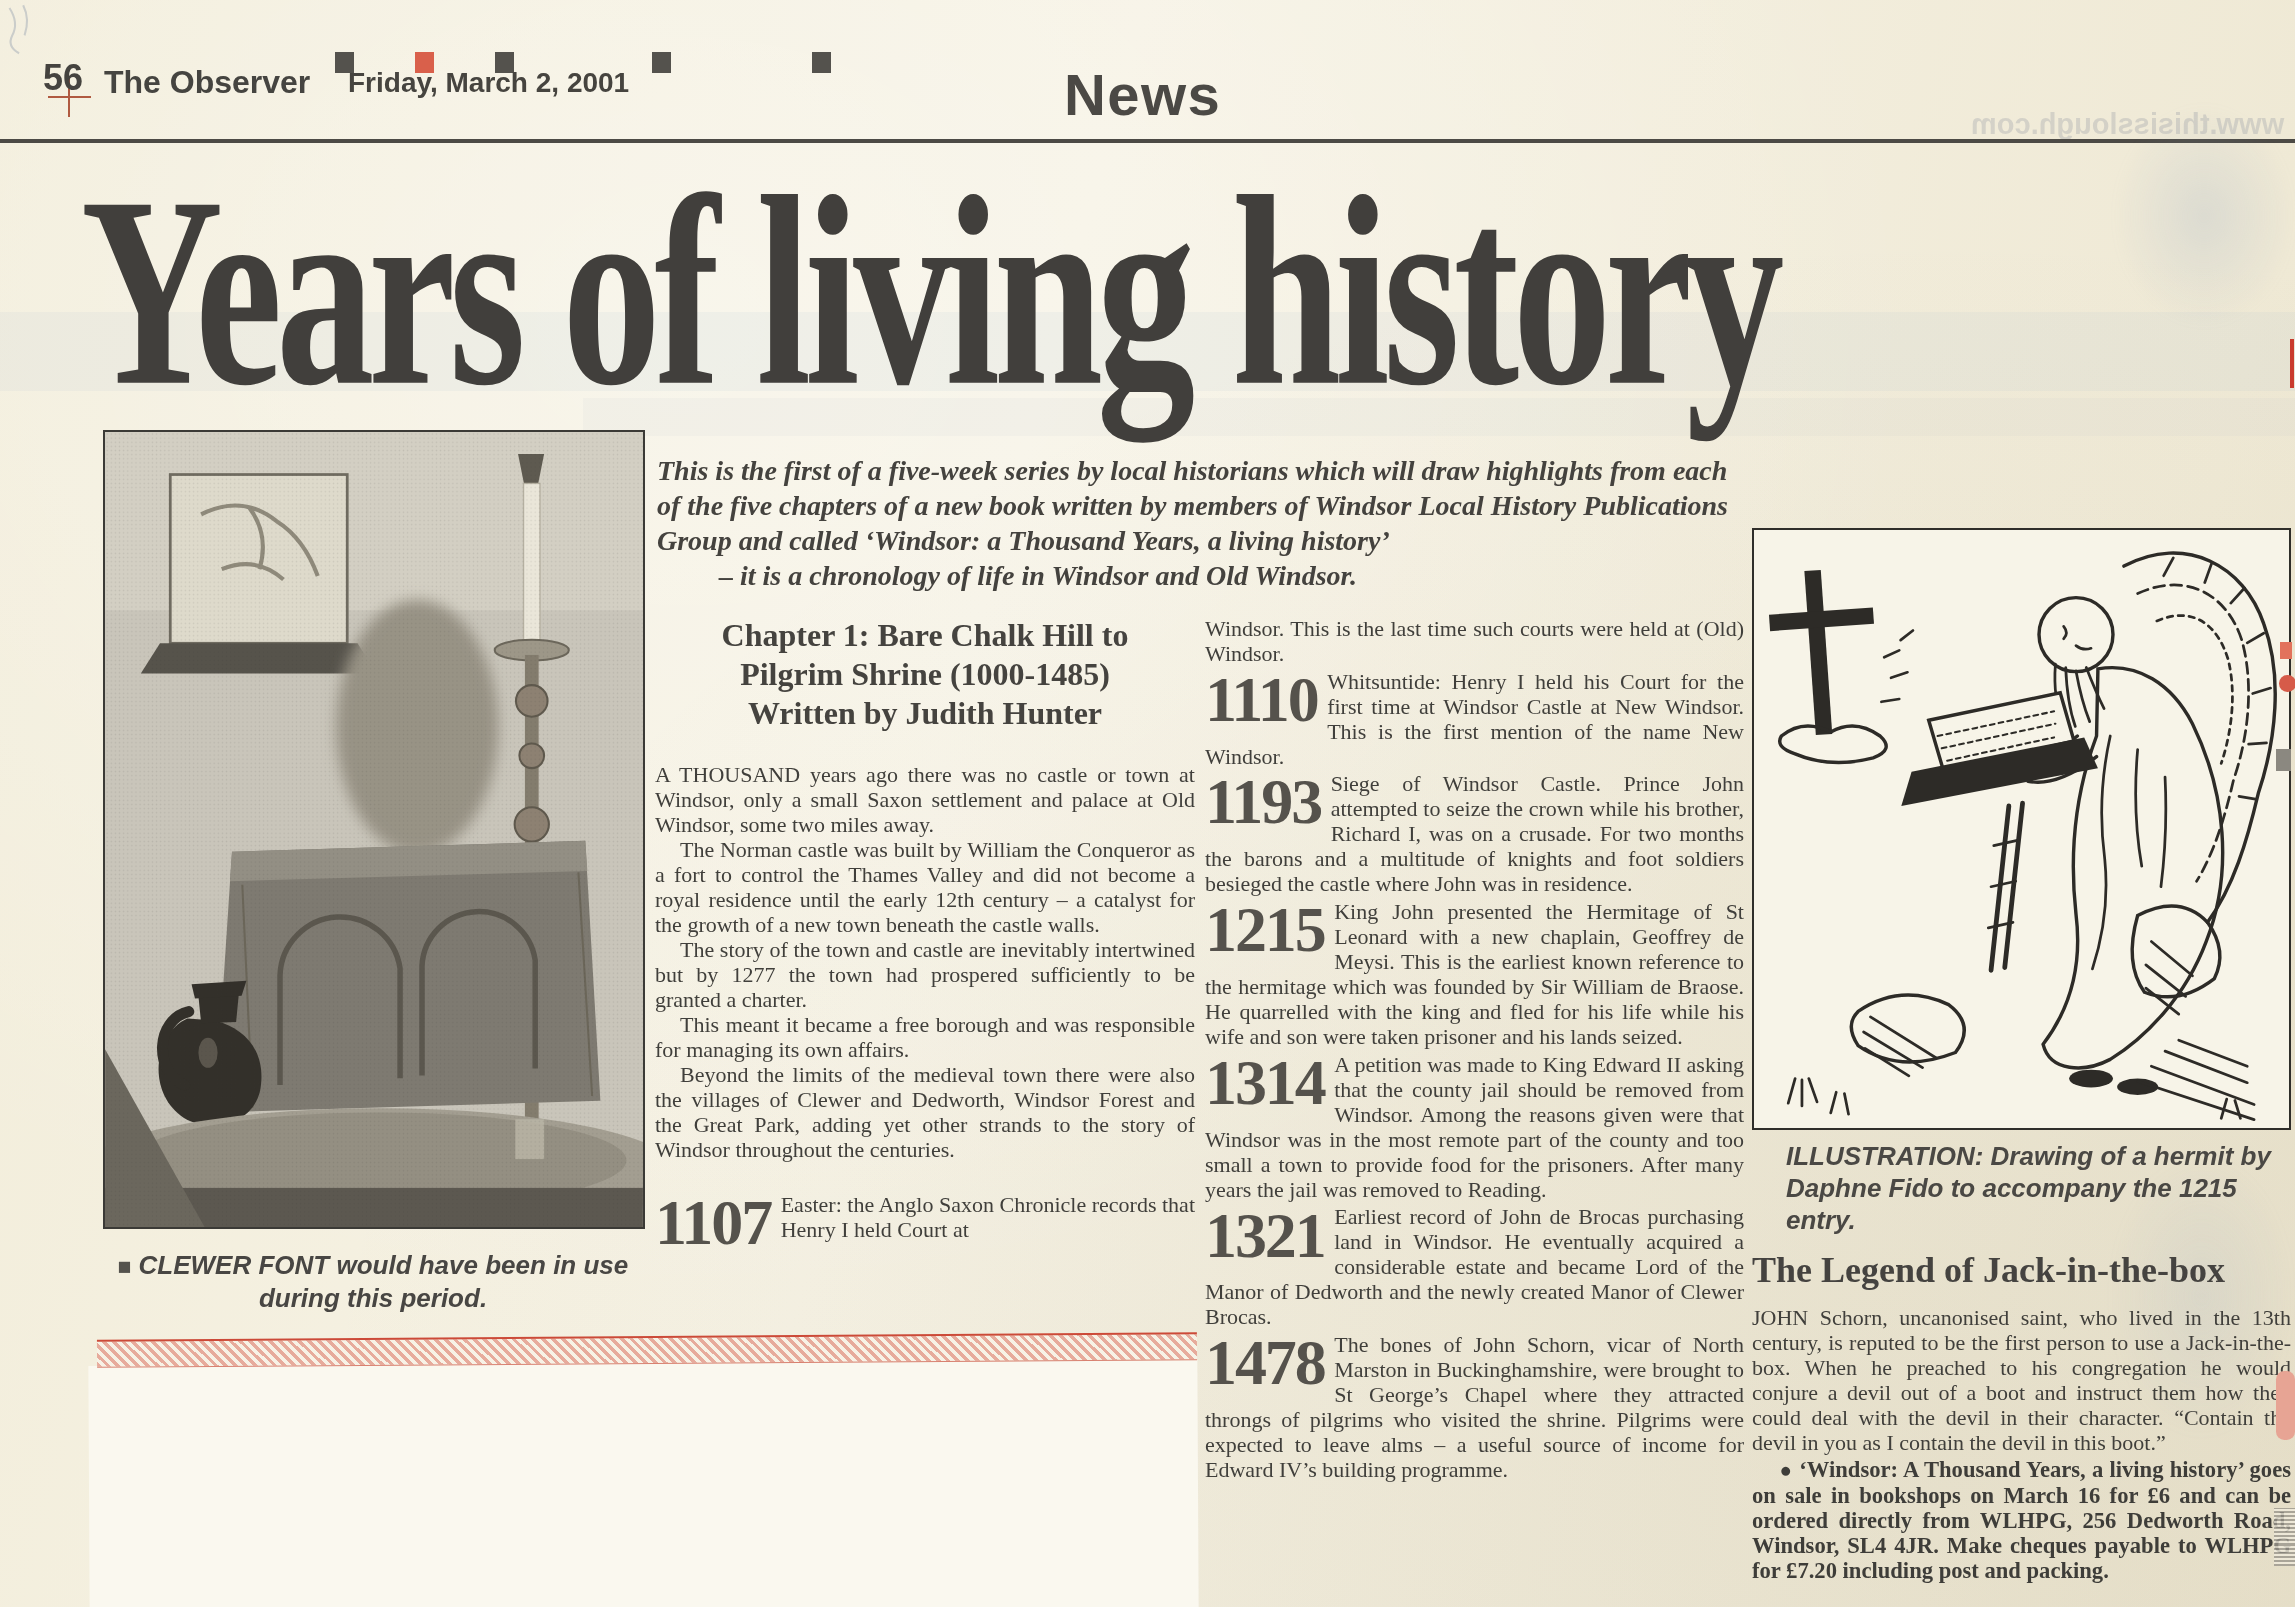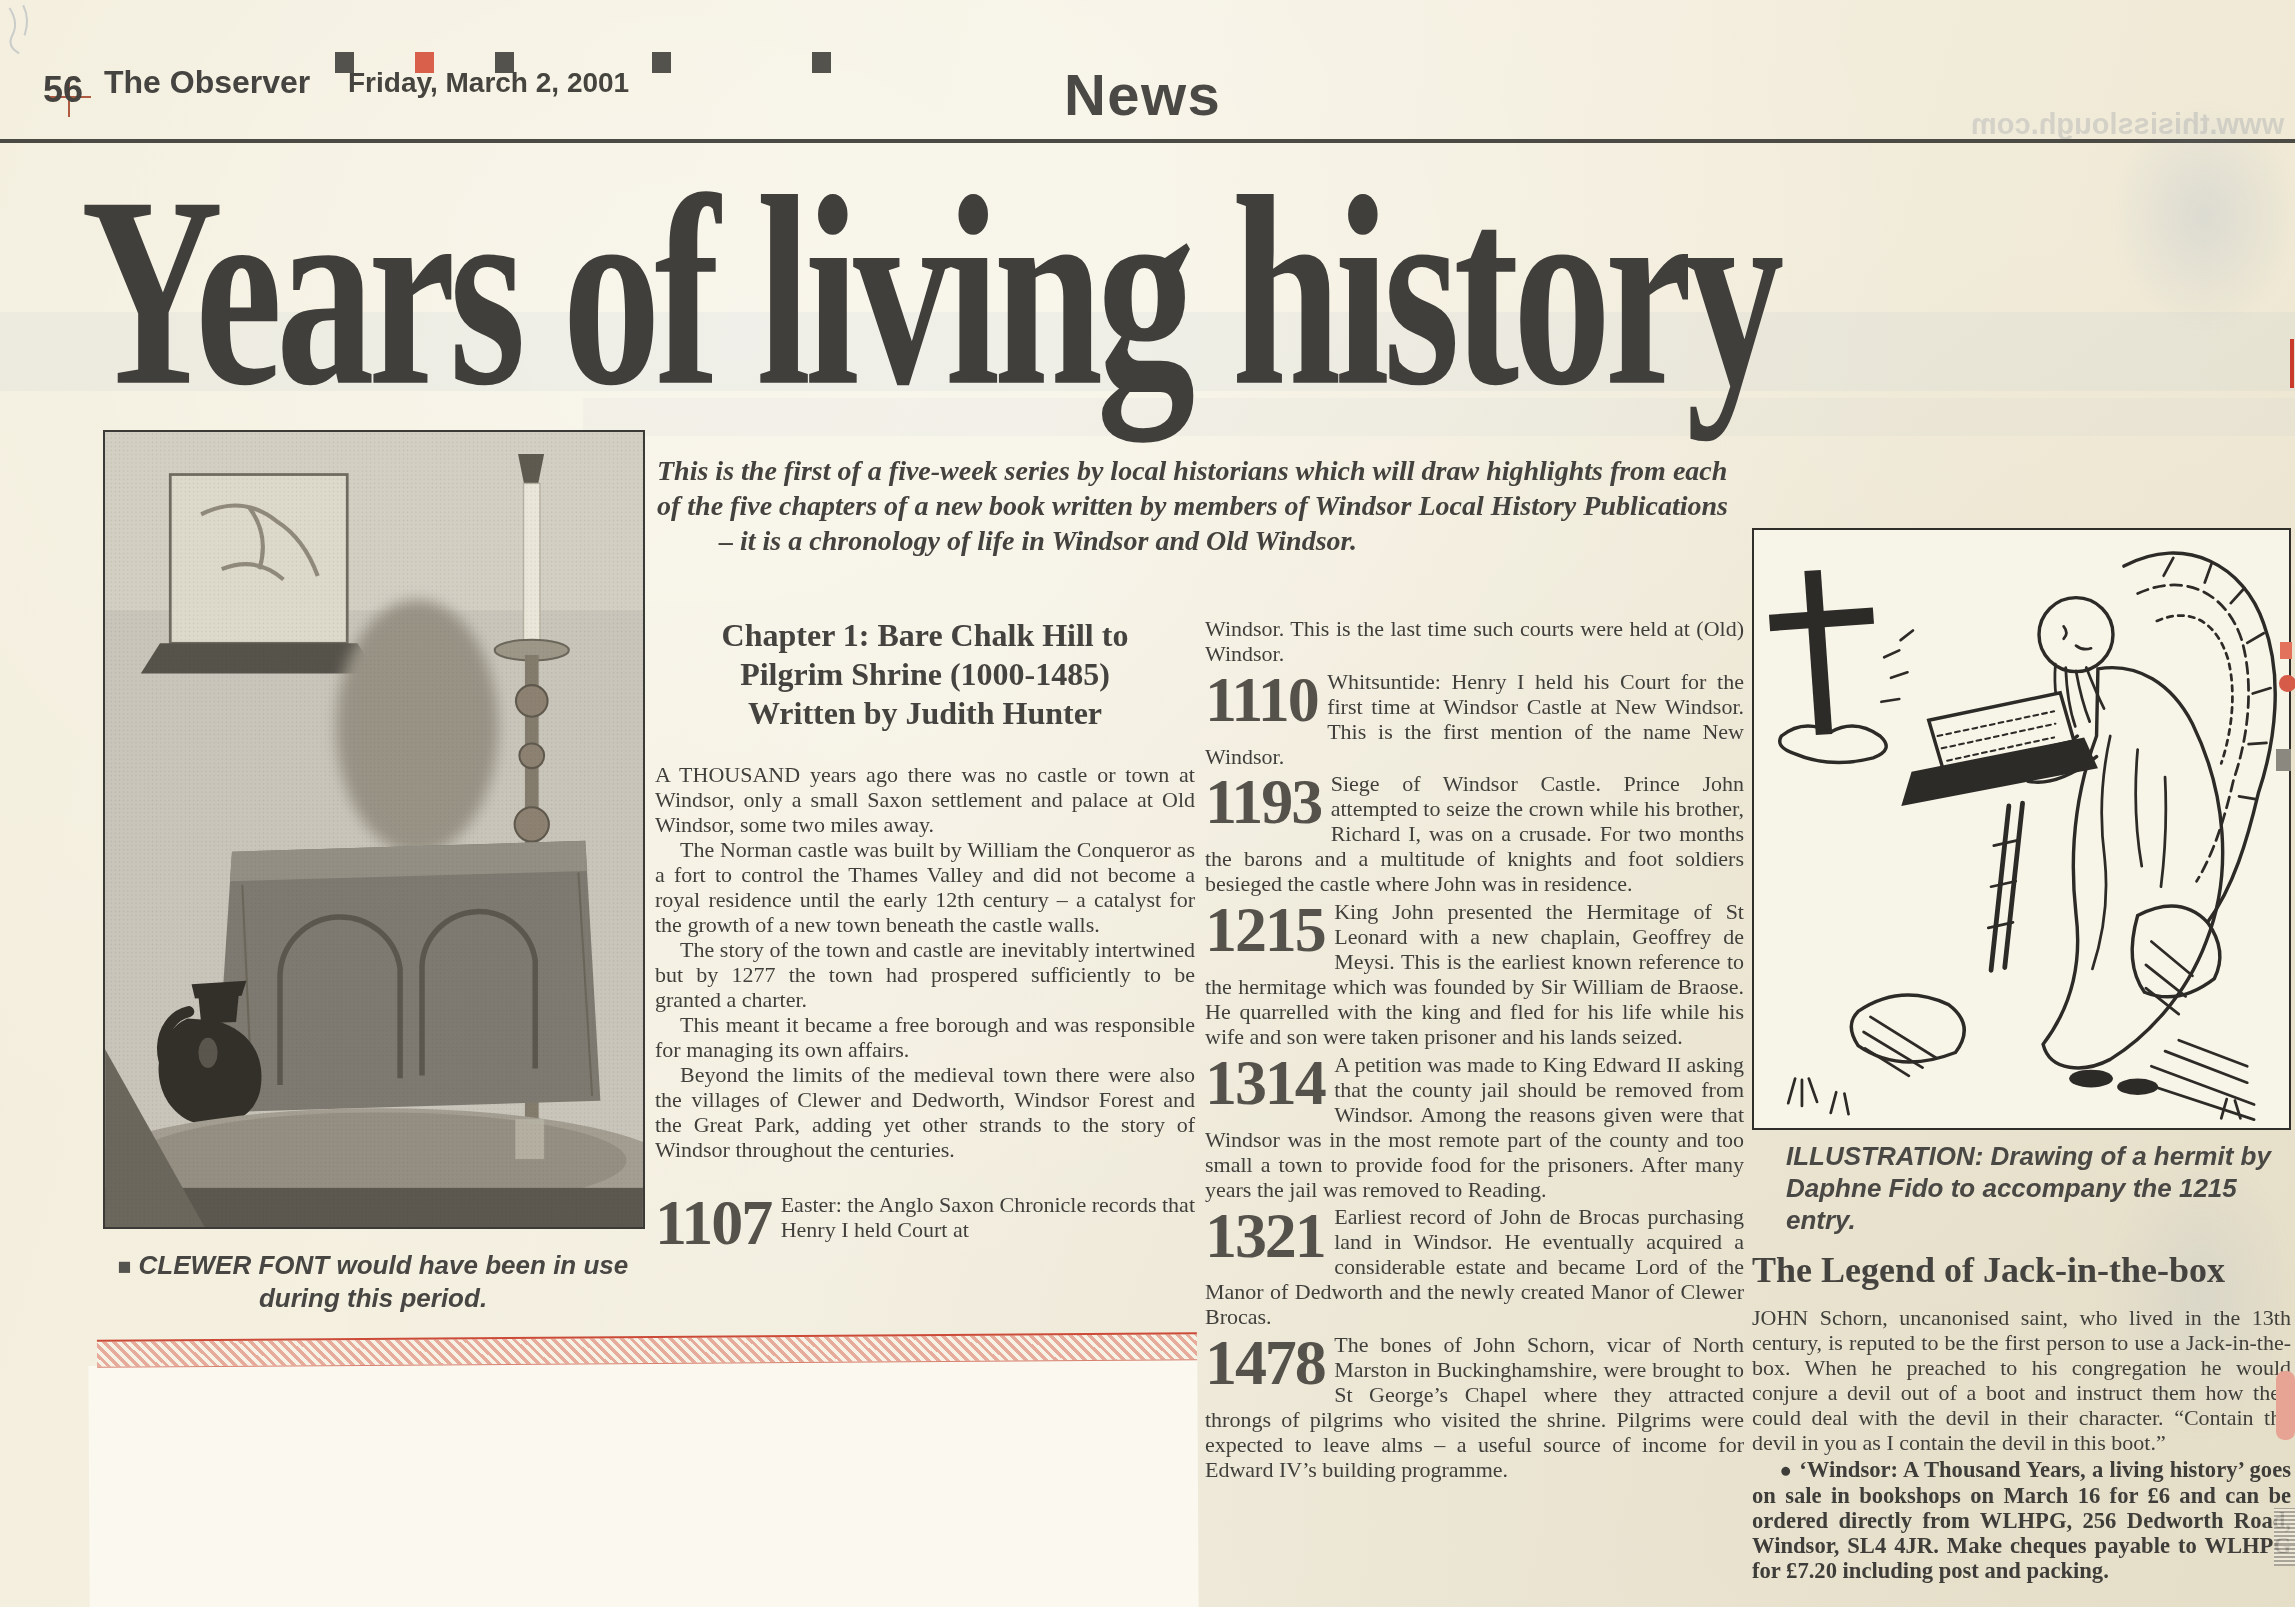--- a/index.html
+++ b/index.html
@@ -5,21 +5,21 @@
   html,body{margin:0;padding:0;}
   body{width:2295px;height:1608px;overflow:hidden;background:#e8e2cf;
        font-family:"Liberation Serif","DejaVu Serif",serif;}
   #page{position:relative;width:2295px;height:1608px;overflow:hidden;
         background:
           radial-gradient(ellipse at 30% 20%, rgba(255,255,255,.35), rgba(255,255,255,0) 55%),
           radial-gradient(ellipse at 85% 90%, rgba(120,110,80,.08), rgba(0,0,0,0) 60%),
           linear-gradient(105deg,#f2edda,#f6f2e4 42%,#efe9d5 86%,#ece5cf);
         color:#403f3c;}
   .abs{position:absolute;}
-  .pageno{left:43px;top:72px;font:bold 36px/1 "Liberation Sans",sans-serif;color:#45433f;}
+  .pageno{left:43px;top:60px;font:bold 36px/1 "Liberation Sans",sans-serif;color:#45433f;}
   .masthead{left:104px;top:66px;font:bold 32px/1 "Liberation Sans",sans-serif;color:#454440;}
   .dateline{left:348px;top:69px;font:bold 28px/1 "Liberation Sans",sans-serif;color:#46443f;}
   .newsword{left:1064px;top:66px;font:bold 58px/1 "Liberation Sans",sans-serif;color:#4b4945;letter-spacing:1.4px;text-align:right;}
   .urls{right:6.9px;top:36px;text-align:right;font:bold 30px/37px "Liberation Sans",sans-serif;color:#3f3e3b;}
   .url-bleed{right:11px;top:110px;font:bold 29px/1 "Liberation Sans",sans-serif;
              color:rgba(110,120,140,.22);transform:scaleX(-1);filter:blur(0.7px);}
   .toprule{left:0;top:139px;width:2295px;height:4.1px;background:#4c4a45;}
   
   .regsq{top:52px;width:18.5px;height:21px;background:#54524d;}
   .regsq.red{background:#d9604b;}
@@ -104,20 +104,21 @@
   <div class="abs bleed-band1"></div>
   <div class="abs bleed-band2"></div>
   <div class="abs bleed-blob"></div>
   <div class="abs bleed-blob2"></div>
 
   <div class="abs headline">Years of living history</div>
 
   <div class="abs intro">
     <div class="l1">This is the first of a five-week series by local historians which will draw highlights from each</div>
     <div class="l2">of the five chapters of a new book written by members of Windsor Local History Publications</div>
+    <div class="l3">Group and called ‘Windsor: a Thousand Years, a living history’</div>
     <div class="l4">– it is a chronology of life in Windsor and Old Windsor.</div>
   </div>
 
   <div class="abs photo">
     <svg width="538" height="795" viewBox="0 0 784 1159">
       <defs>
         <pattern id="ht" width="6" height="6" patternUnits="userSpaceOnUse">
           <circle cx="3" cy="3" r="1.1" fill="rgba(40,40,35,.10)"></circle>
         </pattern>
         <filter id="soft">

